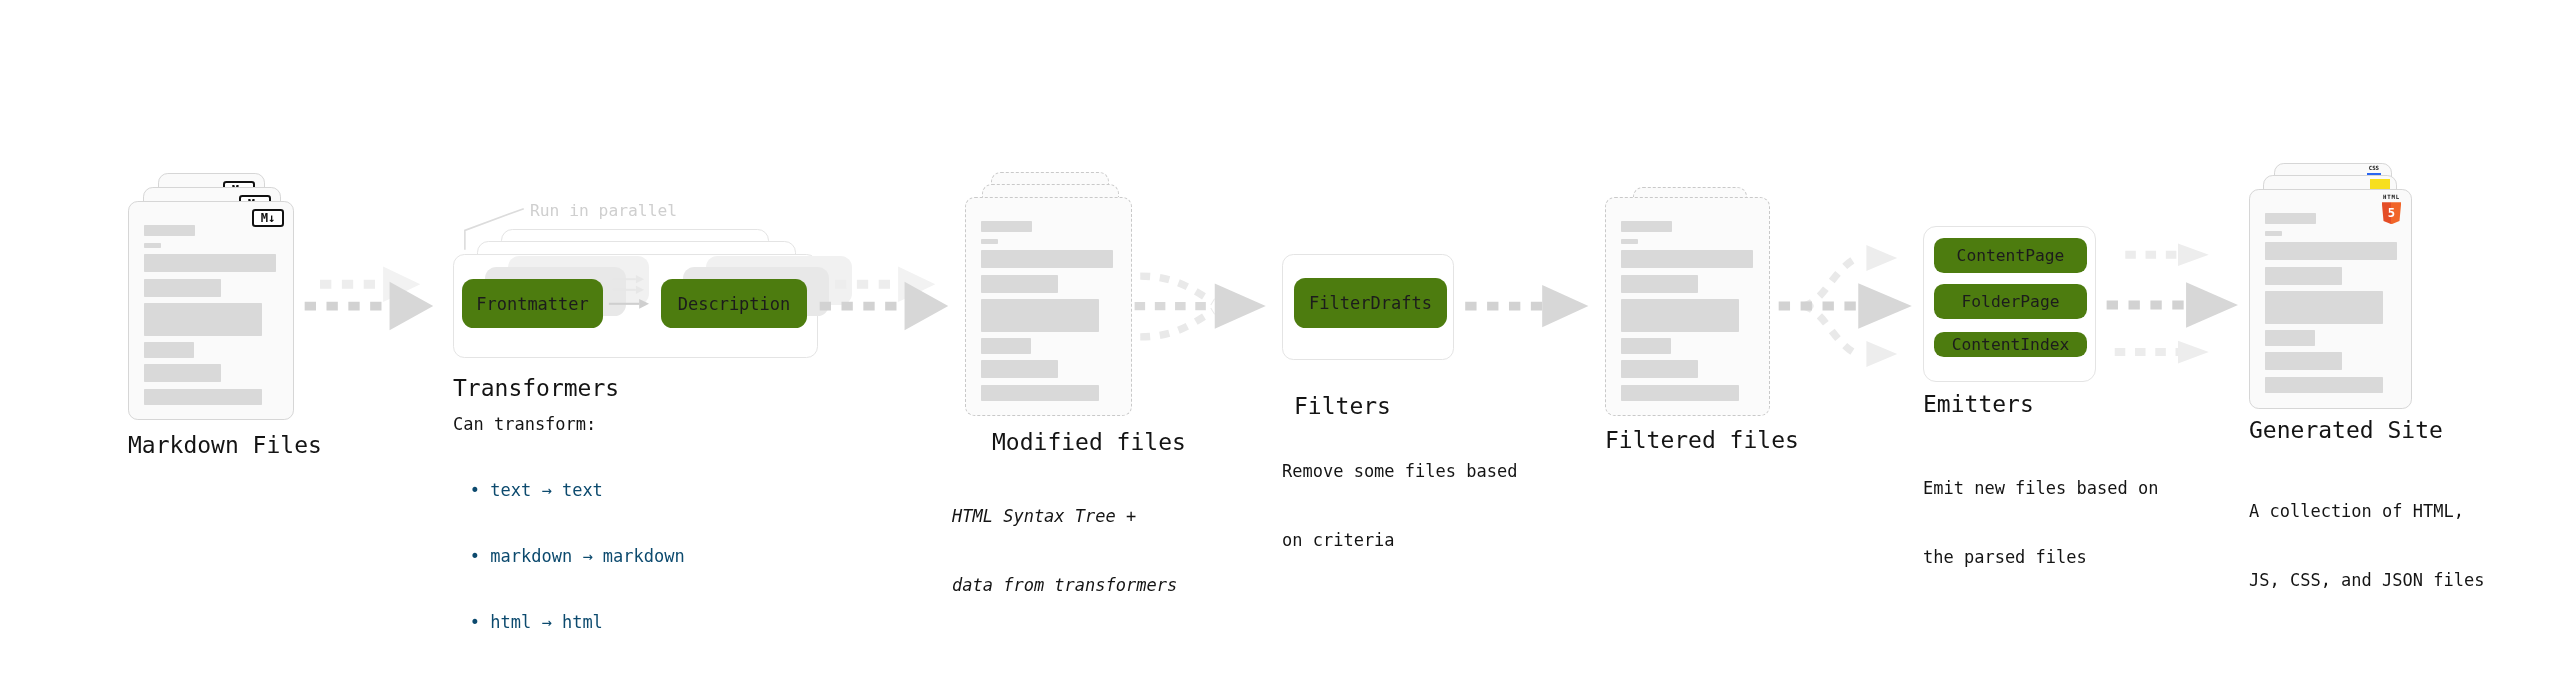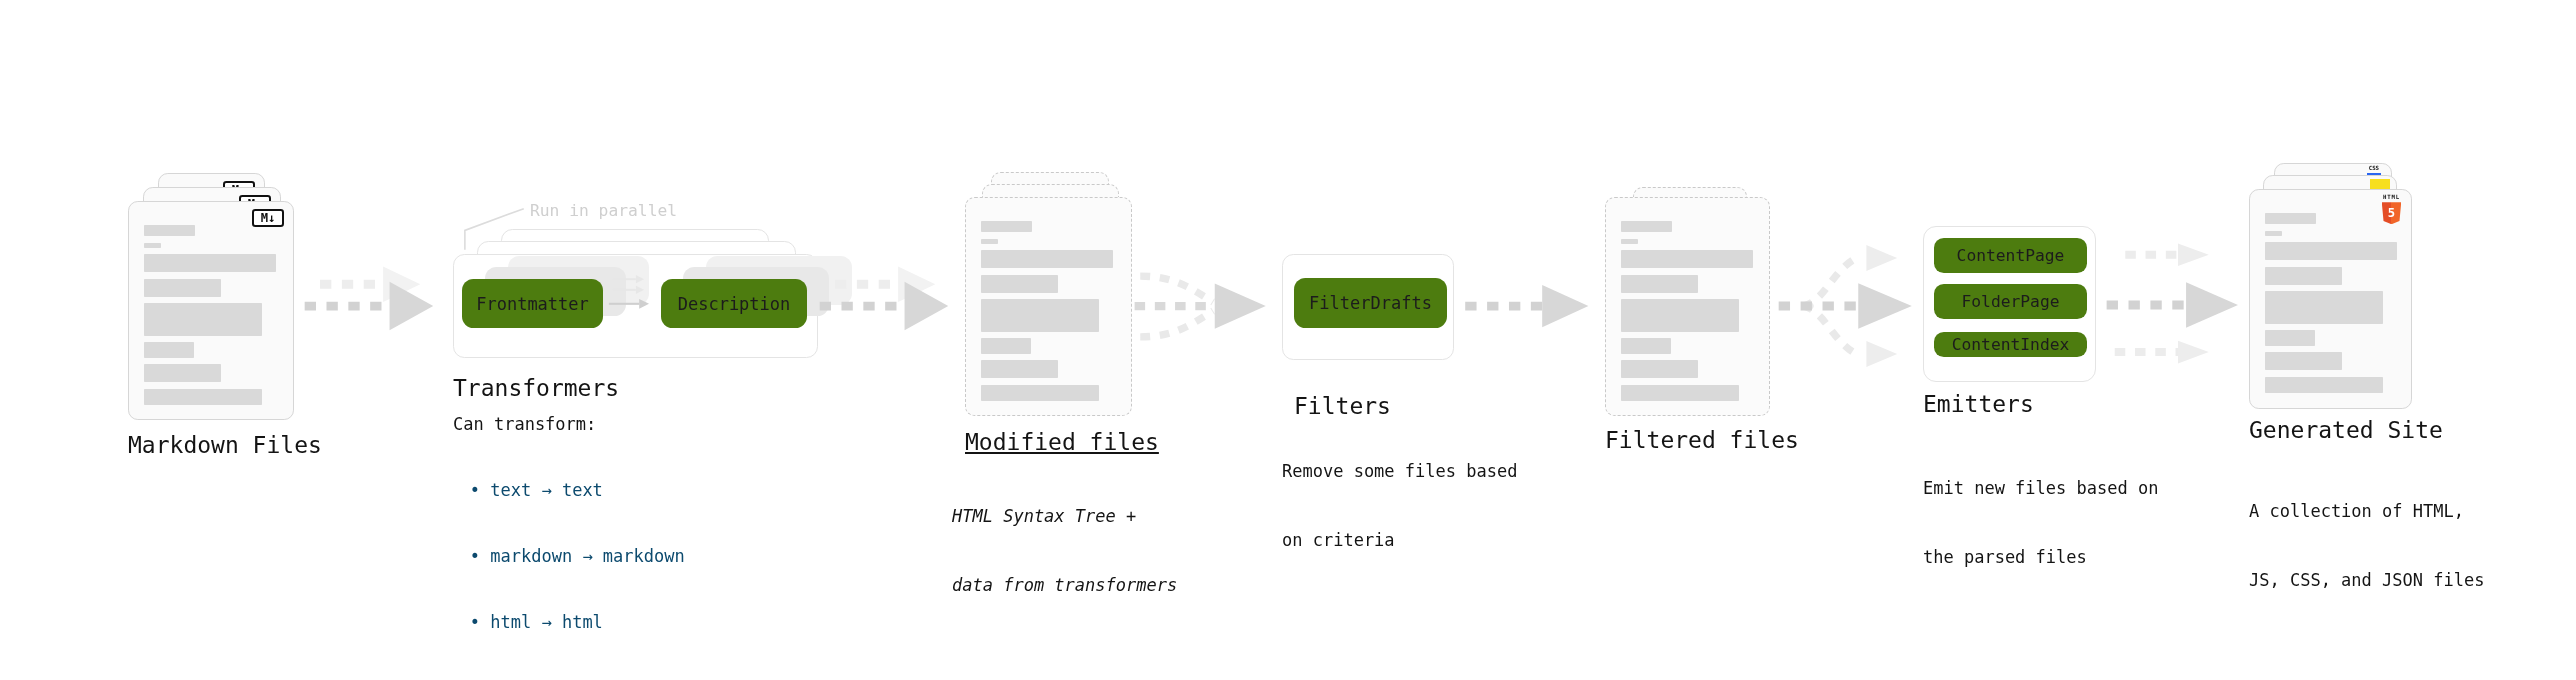--- a/index.html
+++ b/index.html
@@ -143,21 +143,21 @@
           <div class="bar" style="width: 51px; height: 11.4px;"></div>
           <div class="bar" style="width: 17px; height: 4.9px;"></div>
           <div class="bar" style="width: 132px; height: 18px;"></div>
           <div class="bar" style="width: 77px; height: 18px;"></div>
           <div class="bar" style="width: 118px; height: 32.5px;"></div>
           <div class="bar" style="width: 50px; height: 15.4px;"></div>
           <div class="bar" style="width: 77px; height: 18px;"></div>
           <div class="bar" style="width: 118px; height: 16.3px;"></div>
         </div>
     </div>
-    <div class="title" style="left:965px;top:429px;text-decoration:underline;">Modified files</div>
+    <div class="title" style="left:992px;top:429px;">Modified files</div>
     <div class="sub" style="left:952px;top:459px;font-style:italic;">
       <div>HTML Syntax Tree +</div>
       <div>data from transformers</div>
     </div>
   </div>
 
   <svg style="left:1132px;top:264px;" width="142" height="85" viewBox="0 0 175 105">
     <path d="M 10 15 C 55 15 75 32 100 47" class="curve-dash"></path>
     <path d="M 10 90 C 55 90 75 73 100 58" class="curve-dash"></path>
     <line x1="3" y1="52" x2="102" y2="52" class="mid-dash"></line>

